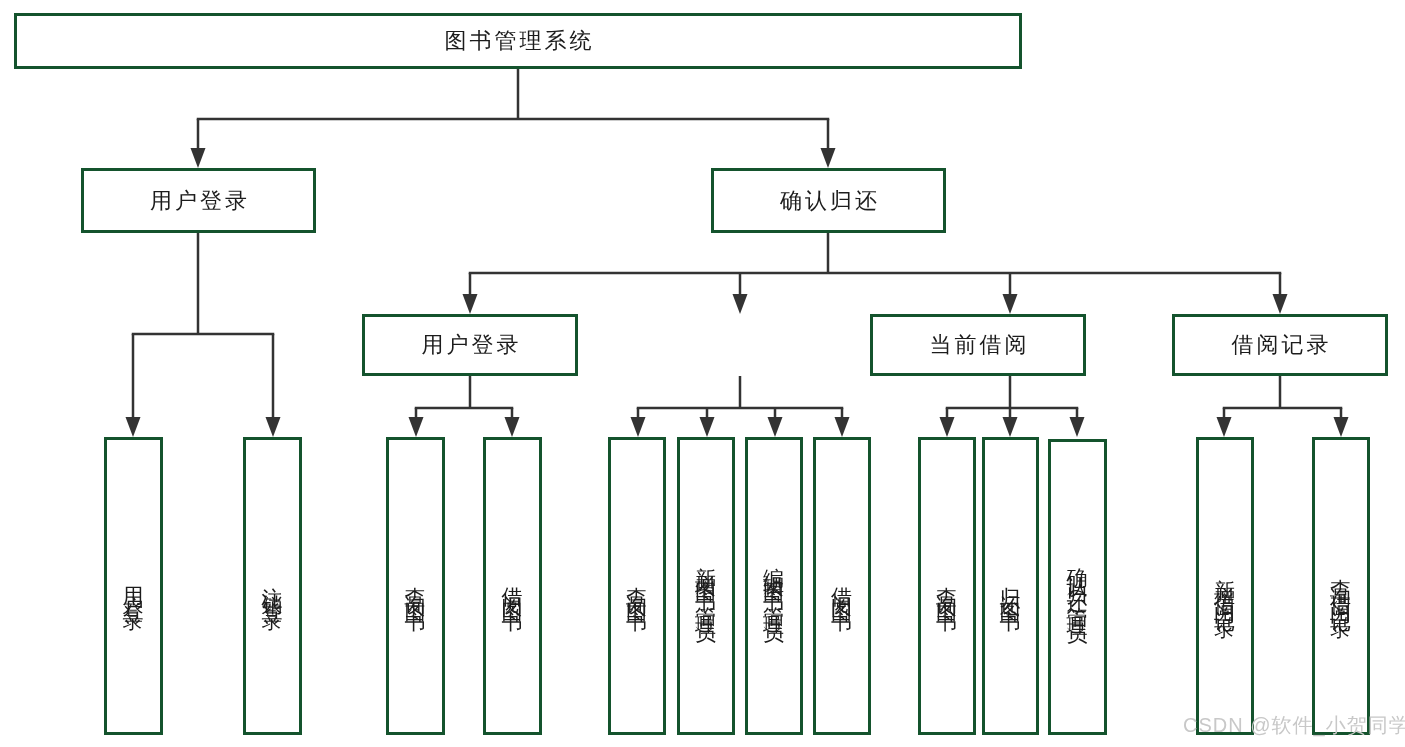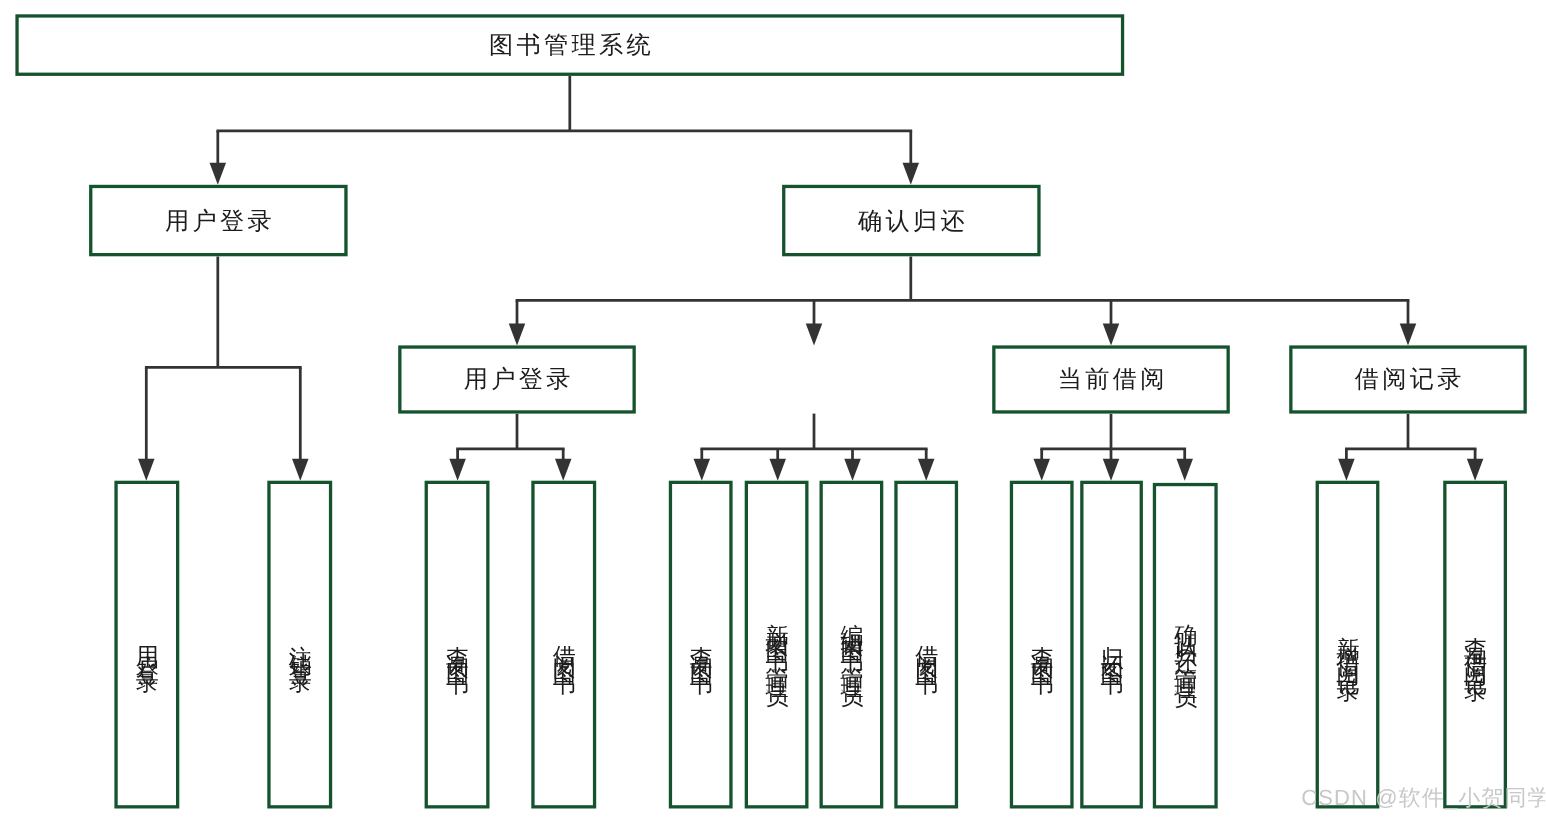--- a/index.html
+++ b/index.html
@@ -94,21 +94,21 @@
       <path d="M1333.5 417 L1348.5 417 L1341 437 Z"></path>
     </g>
   </svg>
 
   <div class="box h" style="left:14px; top:13px; width:1008px; height:56px;">图书管理系统</div>
 
   <div class="box h" style="left:81px; top:168px; width:235px; height:65px;">用户登录</div>
   <div class="box h" style="left:711px; top:168px; width:235px; height:65px;">确认归还</div>
 
   <div class="box h" style="left:362px; top:314px; width:216px; height:62px;">用户登录</div>
-  <div class="box h" style="left:902px; top:314px; width:216px; height:62px;">当前借阅</div>
+  <div class="box h" style="left:870px; top:314px; width:216px; height:62px;">当前借阅</div>
   <div class="box h" style="left:1172px; top:314px; width:216px; height:62px;">借阅记录</div>
 
   <div class="box v" style="left:104px; top:437px; width:59px; height:298px;">用户登录</div>
   <div class="box v" style="left:243px; top:437px; width:59px; height:298px;">注销登录</div>
 
   <div class="box v" style="left:386px; top:437px; width:59px; height:298px;">查询图书</div>
   <div class="box v" style="left:483px; top:437px; width:59px; height:298px;">借阅图书</div>
 
   <div class="box v" style="left:608px; top:437px; width:58px; height:298px;">查询图书</div>
   <div class="box v" style="left:677px; top:437px; width:58px; height:298px;">新增图书（管理员）</div>

